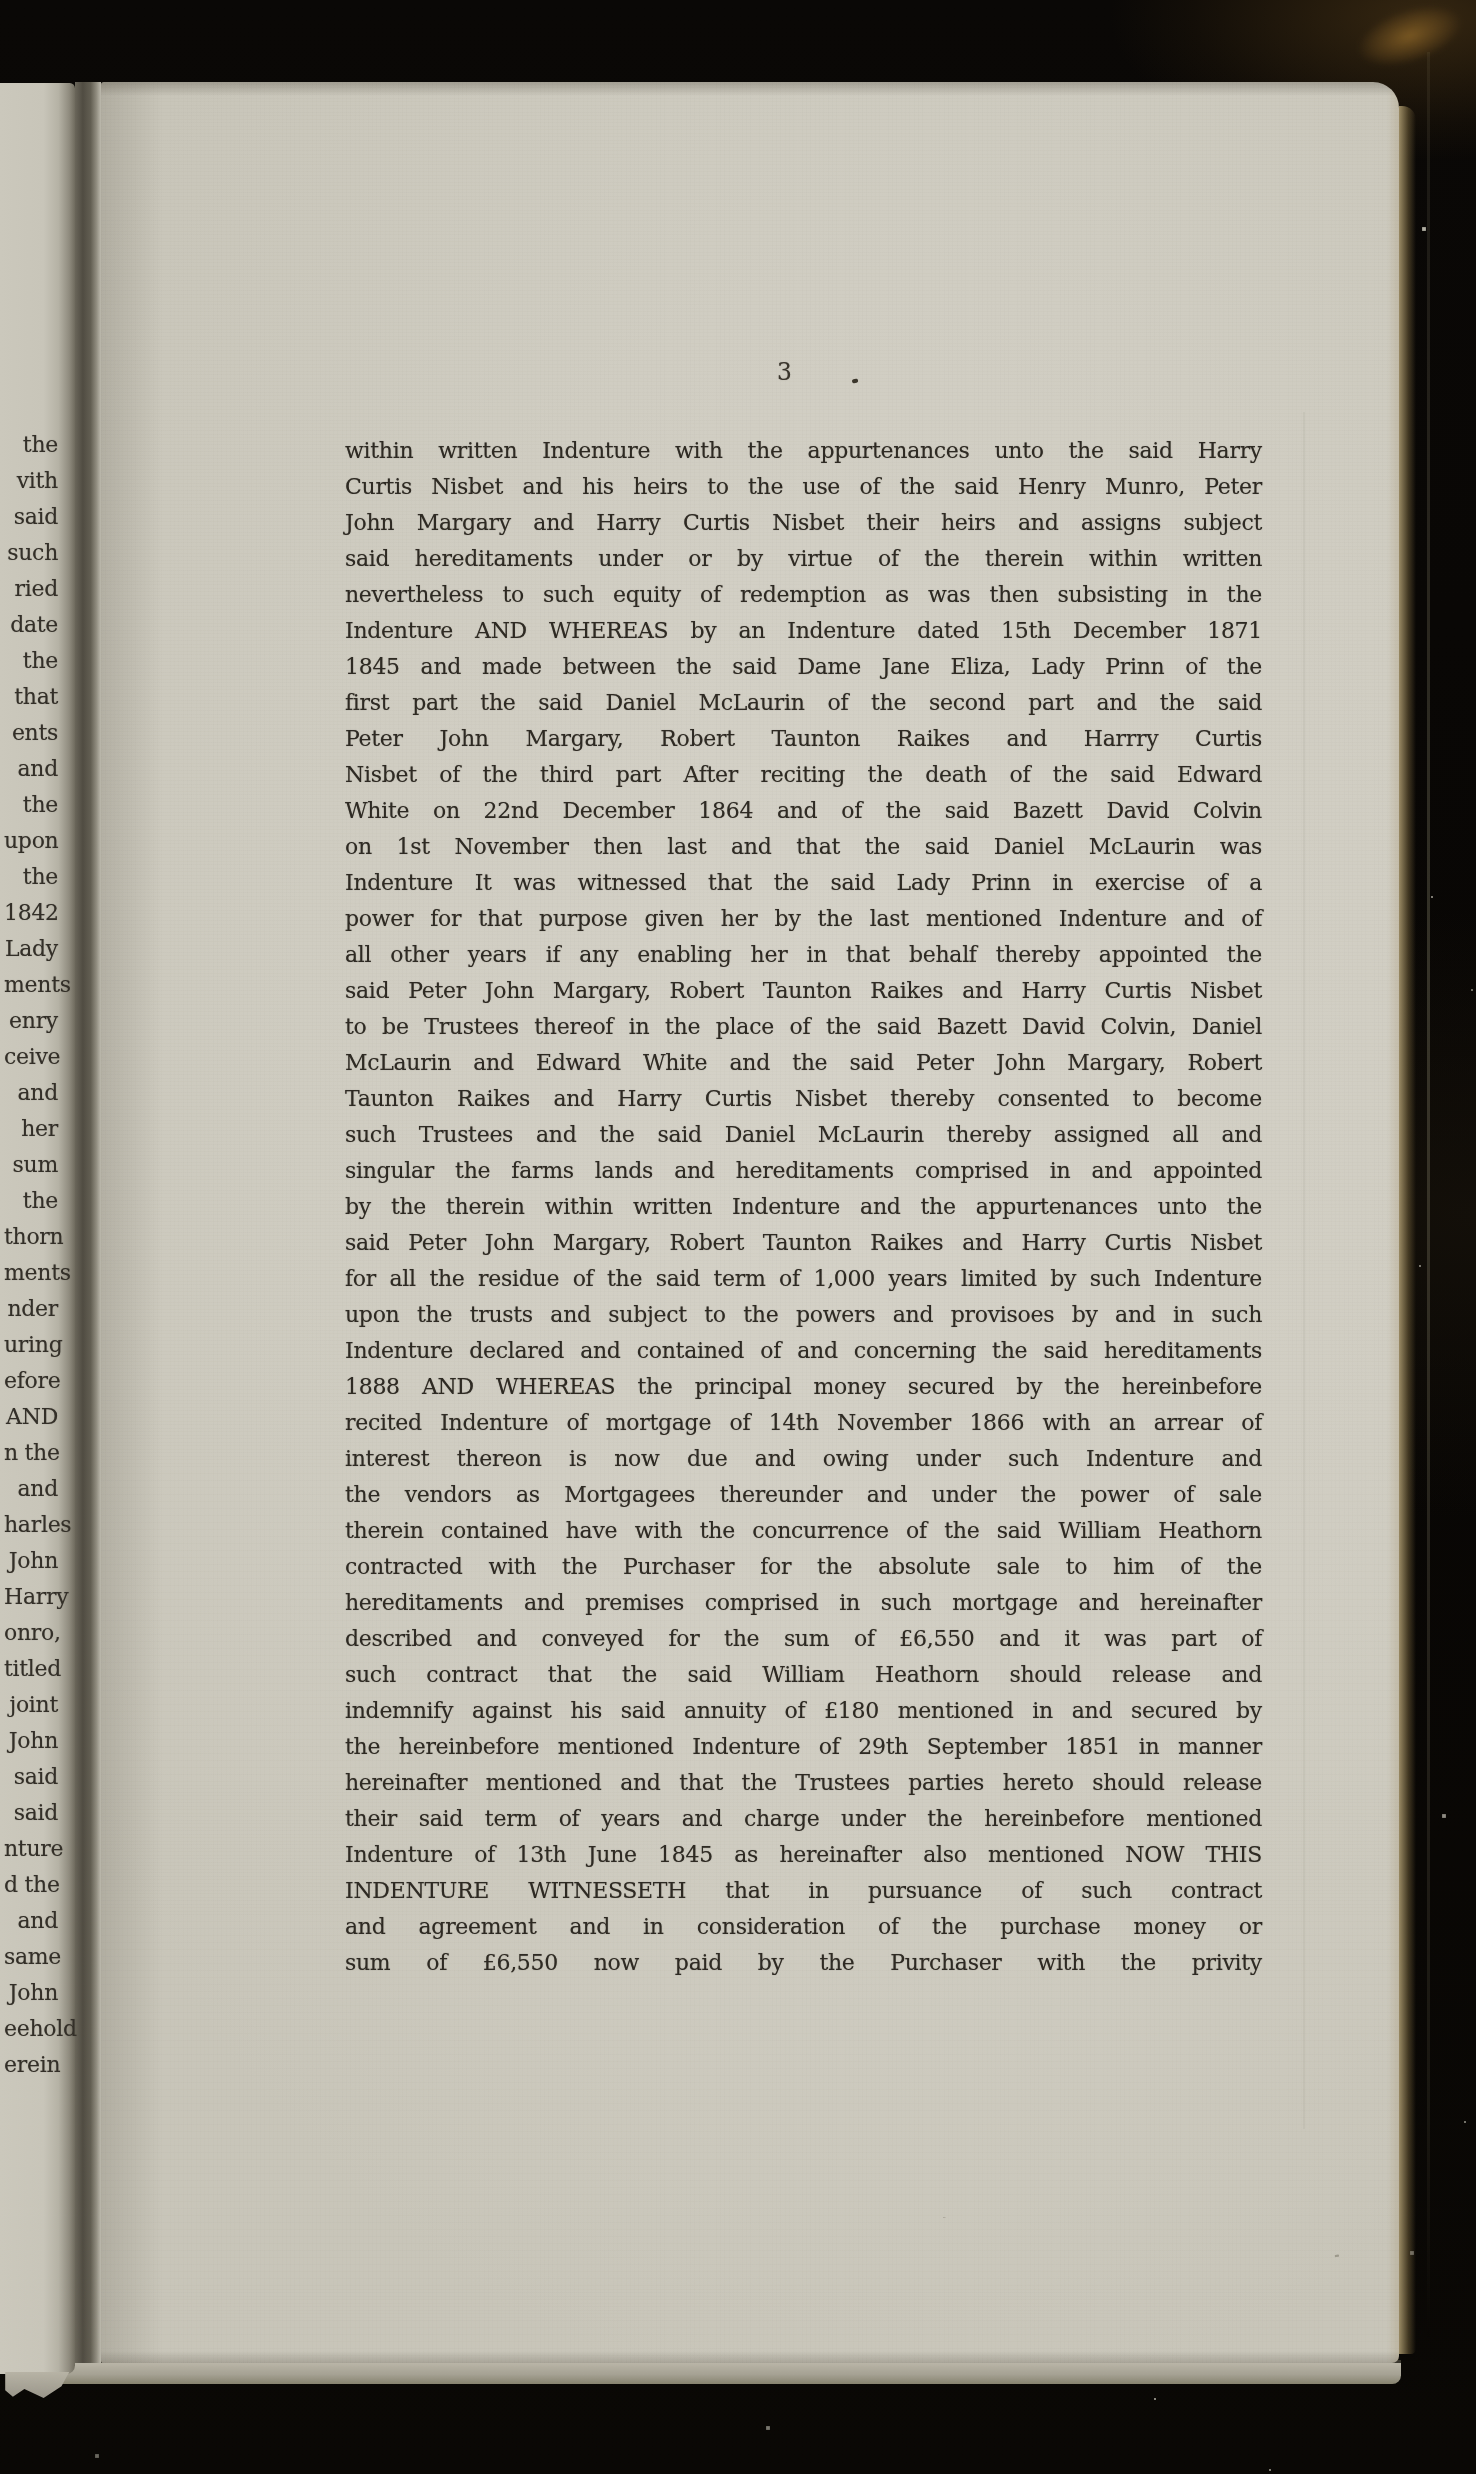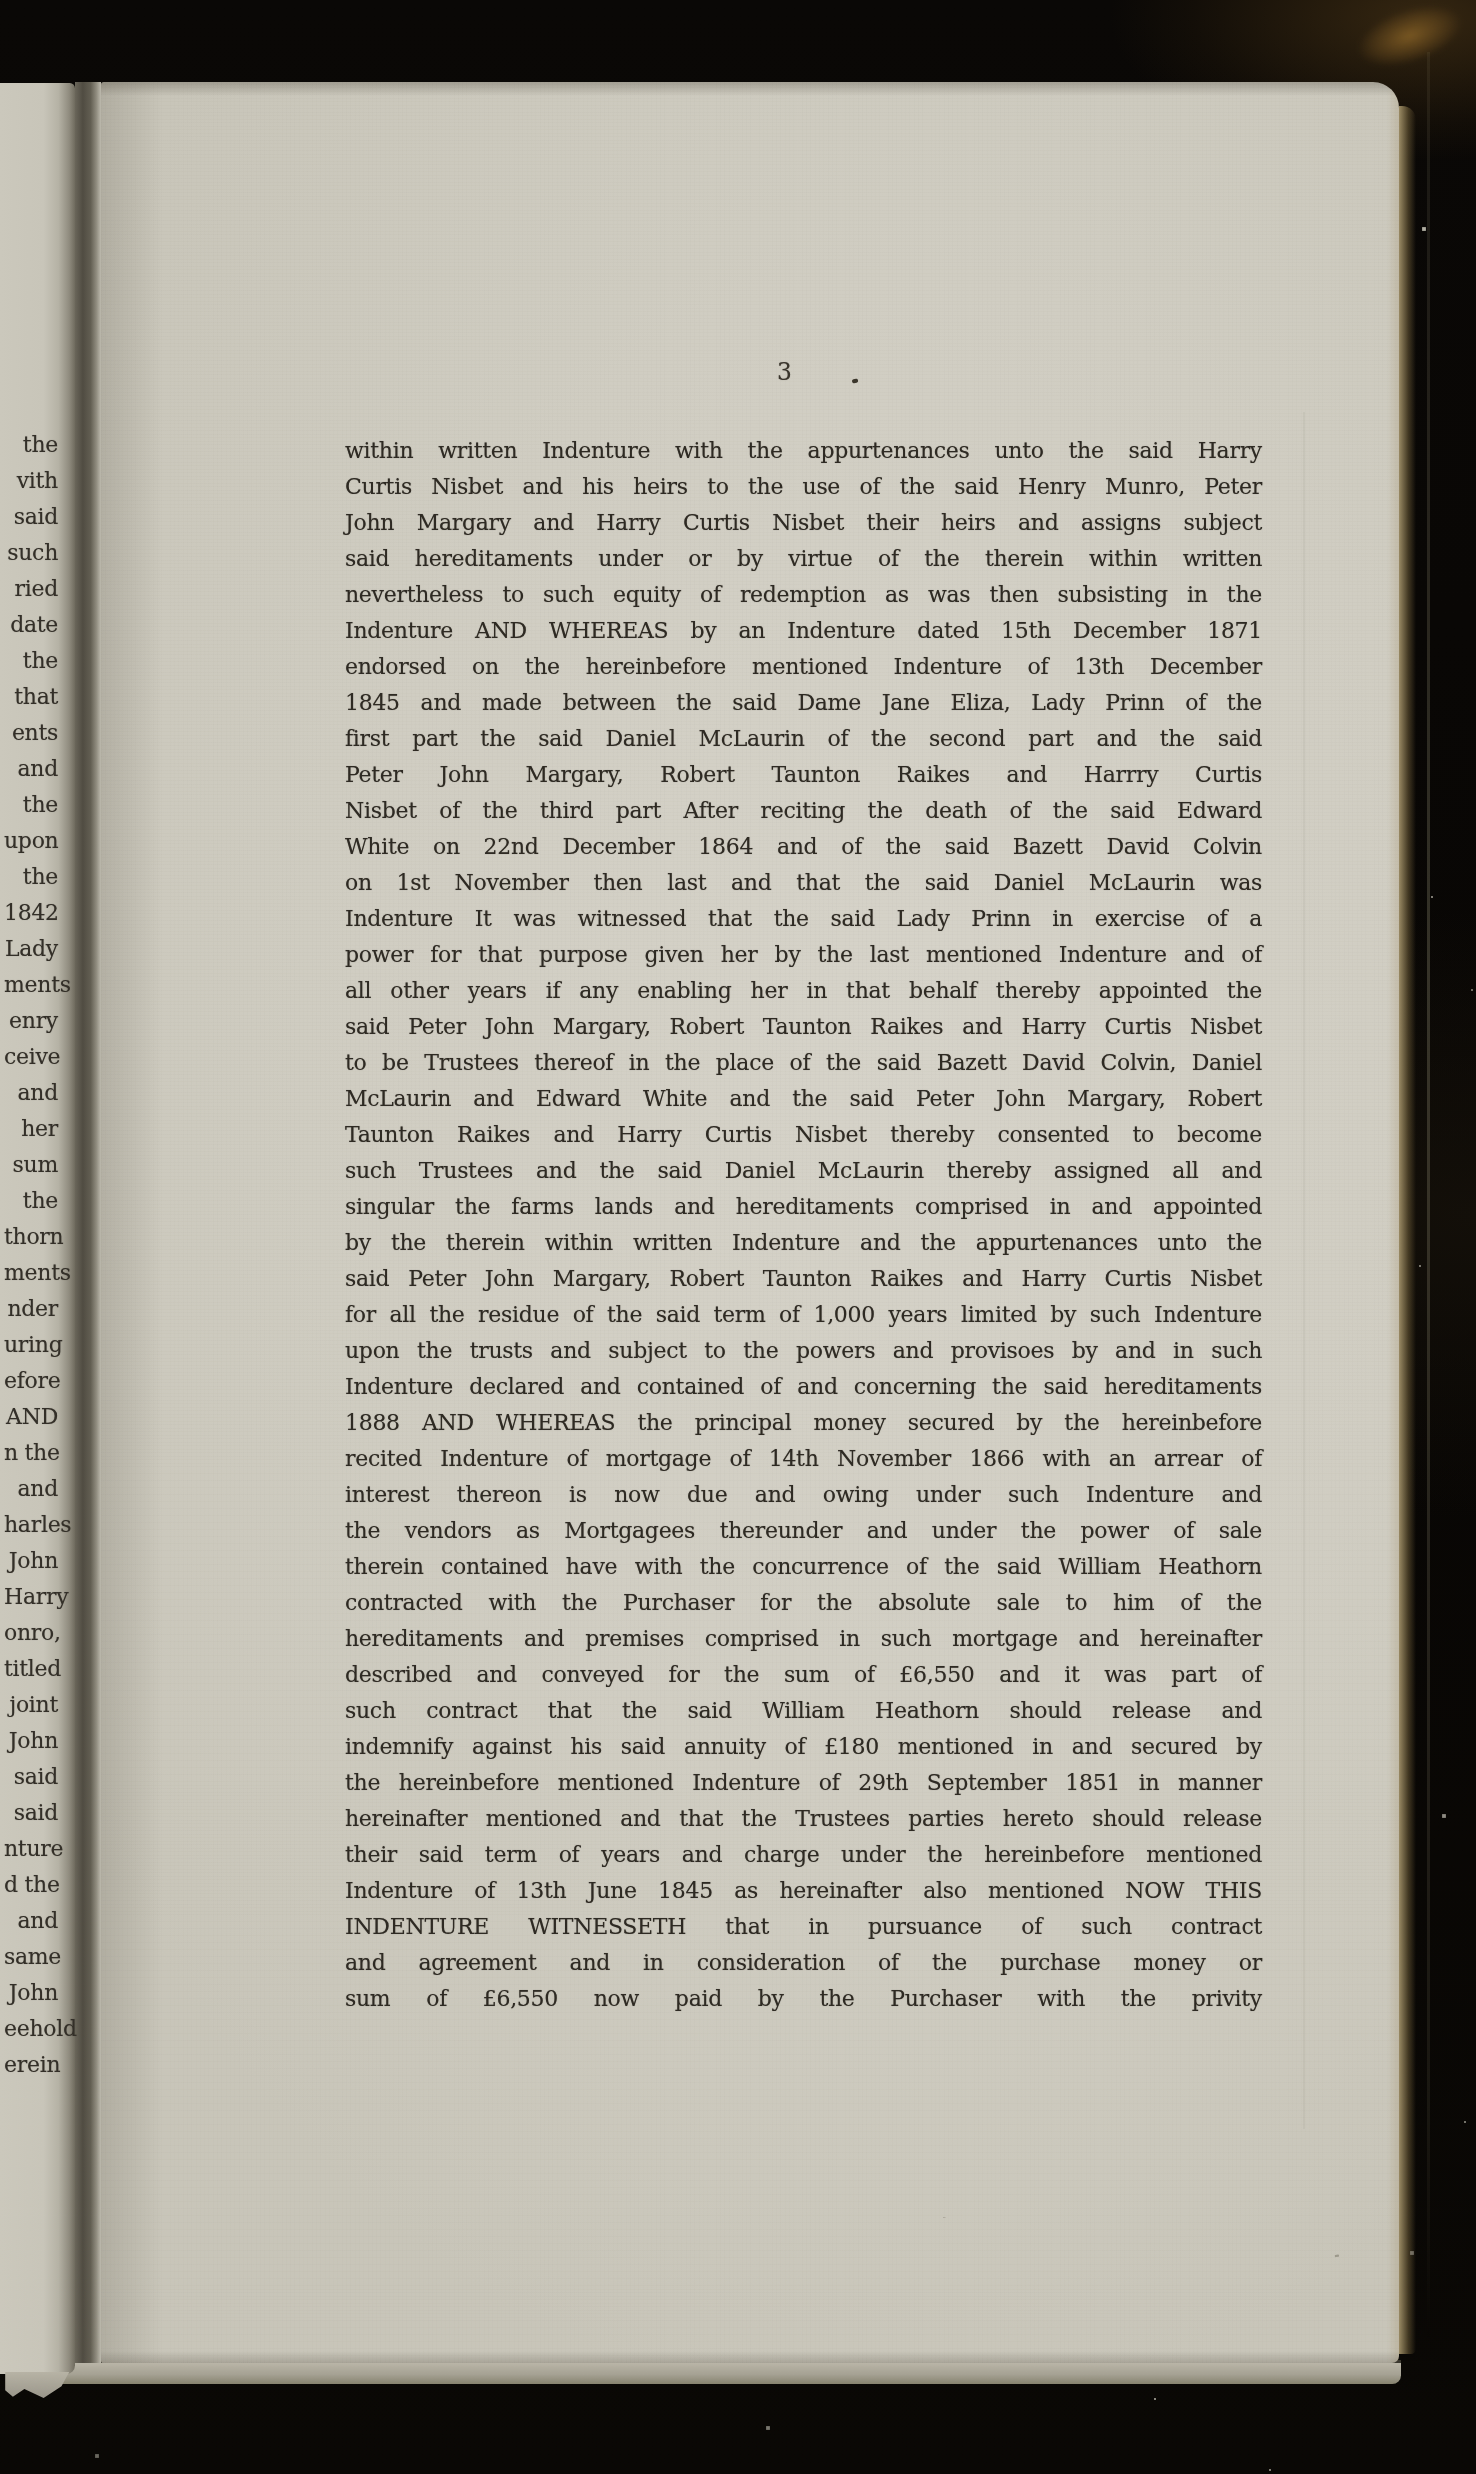--- a/index.html
+++ b/index.html
@@ -188,21 +188,20 @@
       <div class="margin-word">erein</div>
     </div>
 
   <div class="text-block" style="left:345px;top:425px;">
       <div class="text-line">within written Indenture with the appurtenances unto the said Harry</div>
       <div class="text-line">Curtis Nisbet and his heirs to the use of the said Henry Munro, Peter</div>
       <div class="text-line">John Margary and Harry Curtis Nisbet their heirs and assigns subject</div>
       <div class="text-line">said hereditaments under or by virtue of the therein within written</div>
       <div class="text-line">nevertheless to such equity of redemption as was then subsisting in the</div>
       <div class="text-line">Indenture AND WHEREAS by an Indenture dated 15th December 1871</div>
-      <div class="text-line">endorsed on the hereinbefore mentioned Indenture of 13th December</div>
       <div class="text-line">1845 and made between the said Dame Jane Eliza, Lady Prinn of the</div>
       <div class="text-line">first part the said Daniel McLaurin of the second part and the said</div>
       <div class="text-line">Peter John Margary, Robert Taunton Raikes and Harrry Curtis</div>
       <div class="text-line">Nisbet of the third part After reciting the death of the said Edward</div>
       <div class="text-line">White on 22nd December 1864 and of the said Bazett David Colvin</div>
       <div class="text-line">on 1st November then last and that the said Daniel McLaurin was</div>
       <div class="text-line">Indenture It was witnessed that the said Lady Prinn in exercise of a</div>
       <div class="text-line">power for that purpose given her by the last mentioned Indenture and of</div>
       <div class="text-line">all other years if any enabling her in that behalf thereby appointed the</div>
       <div class="text-line">said Peter John Margary, Robert Taunton Raikes and Harry Curtis Nisbet</div>

